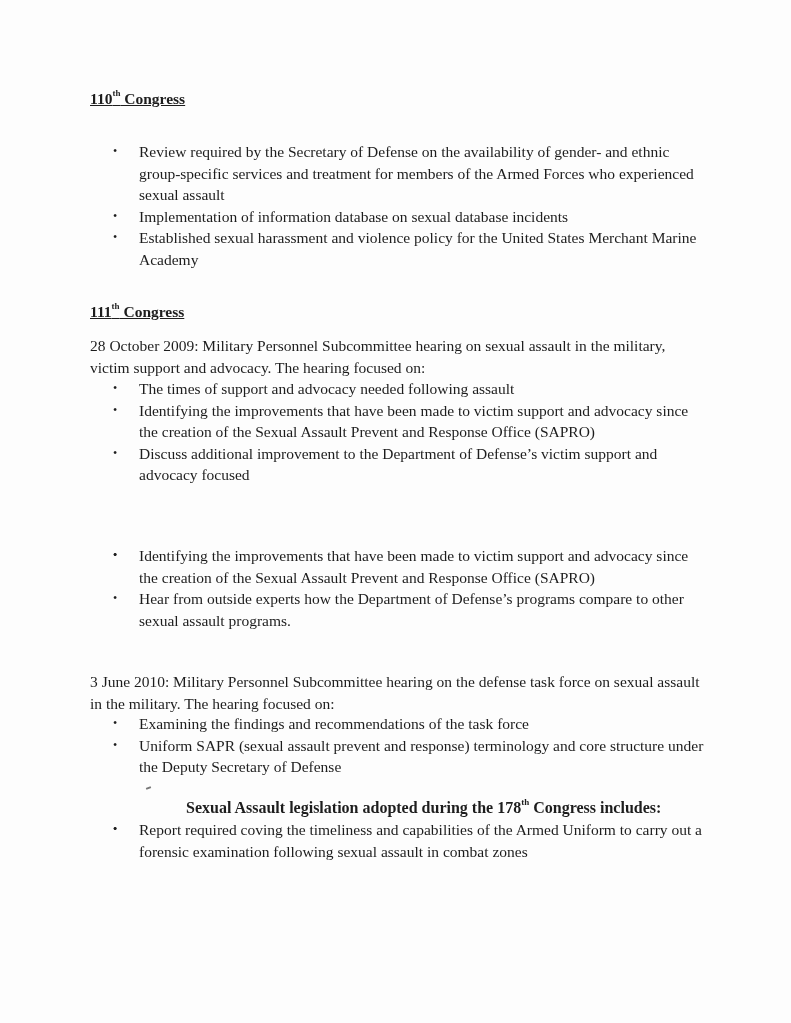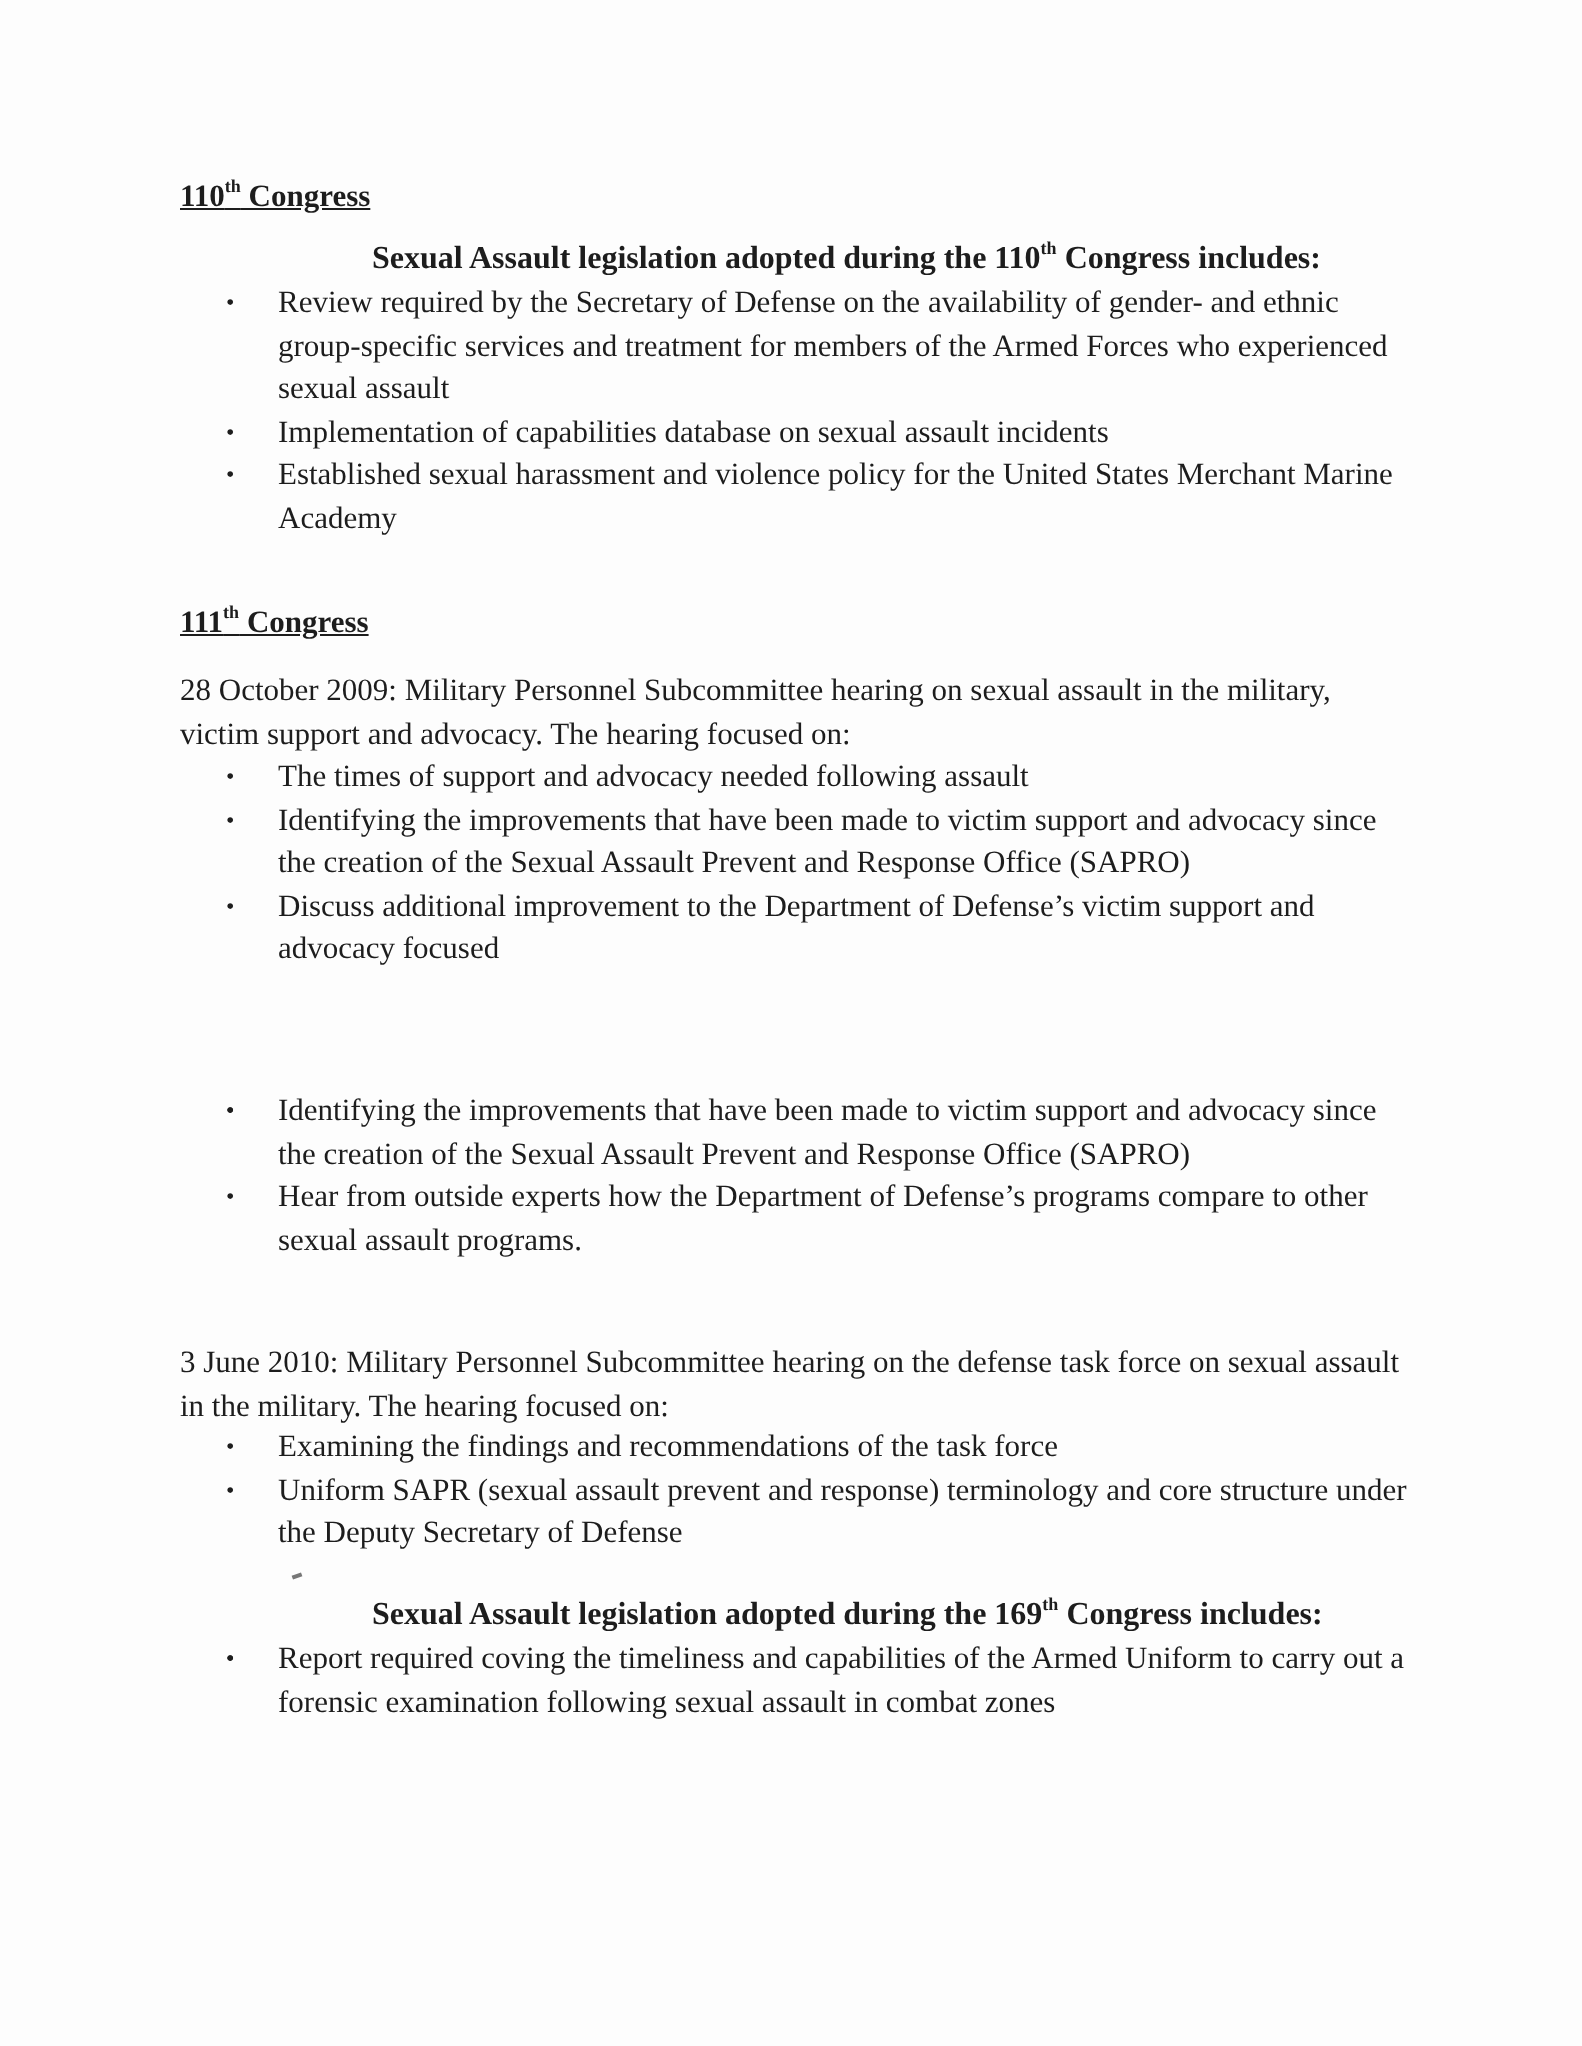--- a/index.html
+++ b/index.html
@@ -35,25 +35,24 @@
   }
   .scan-mark { position: absolute; left: 146px; top: 787px; width: 5px; height: 2px; background: #777; transform: rotate(-20deg); }
 </style>
 </head>
 <body>
 
 <div class="page">
 
   <div class="sec-heading" style="top:90px;"><span>110</span><sup>th</sup><span> Congress</span></div>
 
-  <div class="leg-heading" style="top:121px;"><span>Sexual Assault legislation adopted during the 110</span><sup>th</sup><span> Congress includes:</span></div>
 
   <ul class="blist" style="top:141px;">
     <li><span class="bullet">•</span><span>Review required by the Secretary of Defense on the availability of gender- and ethnic group-specific services and treatment for members of the Armed Forces who experienced sexual assault</span></li>
-    <li><span class="bullet">•</span><span>Implementation of capabilities database on sexual assault incidents</span></li>
+    <li><span class="bullet">•</span><span>Implementation of information database on sexual database incidents</span></li>
     <li><span class="bullet">•</span><span>Established sexual harassment and violence policy for the  United States Merchant Marine Academy</span></li>
   </ul>
 
   <div class="sec-heading" style="top:303px;"><span>111</span><sup>th</sup><span> Congress</span></div>
 
   <div class="para" style="top:335px;">28 October 2009: Military Personnel Subcommittee hearing on sexual assault in the military, victim support and advocacy.  The hearing focused on:</div>
   <ul class="blist" style="top:378px;">
     <li><span class="bullet">•</span><span>The times of support and advocacy needed following assault</span></li>
     <li><span class="bullet">•</span><span>Identifying the improvements that have been made to victim support and advocacy since the creation of the Sexual Assault Prevent and Response Office (SAPRO)</span></li>
     <li><span class="bullet">•</span><span>Discuss additional improvement to the Department of Defense’s victim support and advocacy focused</span></li>
@@ -66,20 +65,20 @@
   </ul>
 
   <div class="para" style="top:671px;">3 June 2010: Military Personnel Subcommittee hearing on the defense task force on sexual assault in the military.  The hearing focused on:</div>
   <ul class="blist" style="top:713px;">
     <li><span class="bullet">•</span><span>Examining the findings and recommendations of the task force</span></li>
     <li><span class="bullet">•</span><span>Uniform SAPR (sexual assault prevent and response) terminology and core structure under the Deputy Secretary of Defense</span></li>
   </ul>
 
   <div class="scan-mark"></div>
 
-  <div class="leg-heading" style="top:799px;"><span>Sexual Assault legislation adopted during the 169</span><sup>th</sup><span> Congress includes:</span></div>
+  <div class="leg-heading" style="top:799px;"><span>Sexual Assault legislation adopted during the 178</span><sup>th</sup><span> Congress includes:</span></div>
 
   <ul class="blist" style="top:819px;">
     <li><span class="bullet">•</span></li>
     <li><span class="bullet">•</span><span>Report required coving the timeliness and capabilities of the Armed Uniform to carry out a forensic examination following sexual assault in combat zones</span></li>
   </ul>
 
 </div>
 
 </body></html>

